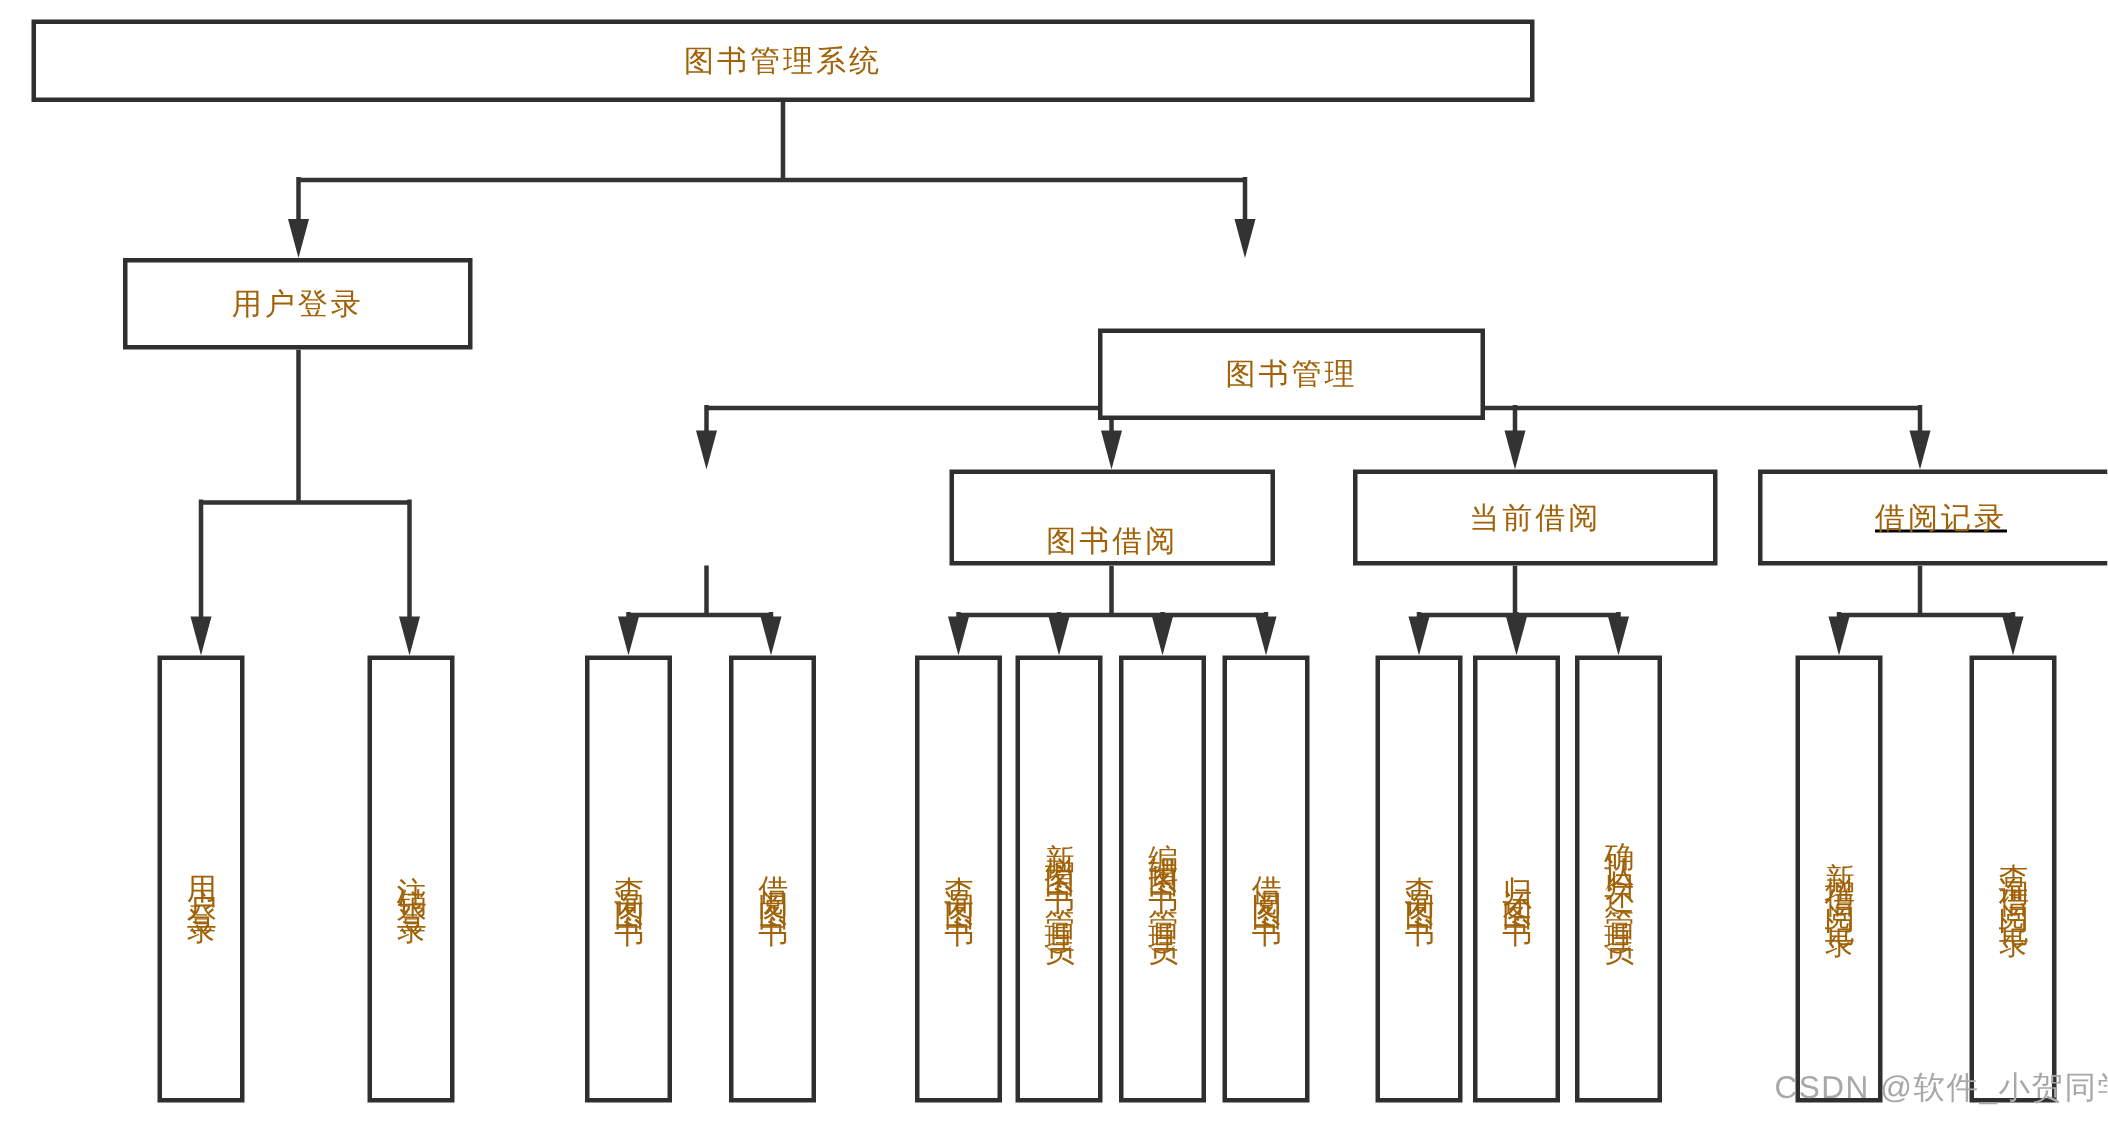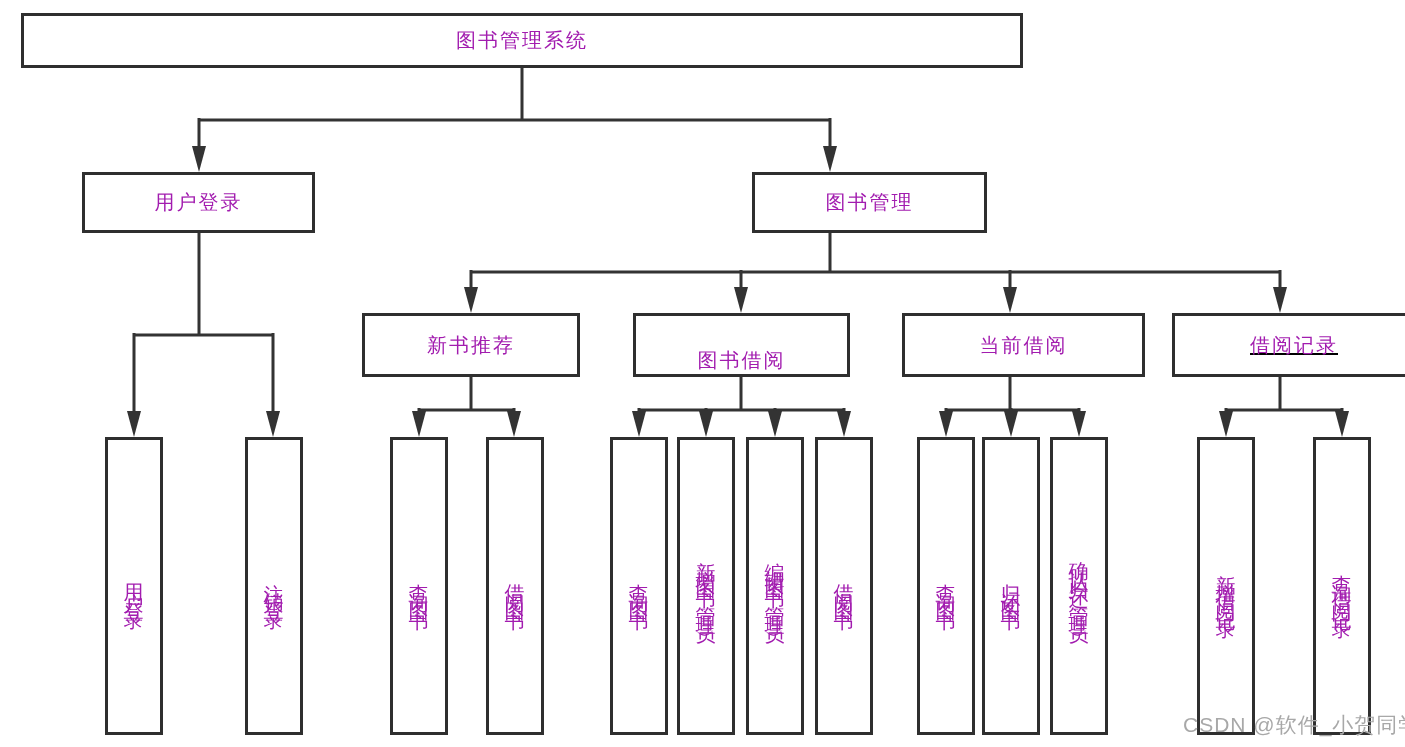--- a/index.html
+++ b/index.html
@@ -26,21 +26,21 @@
     position: absolute;
     box-sizing: border-box;
     background: #ffffff;
     border: 3px solid #2f2f2f;
     display: flex;
     align-items: center;
     justify-content: center;
   }
   .box .lbl {
     font-size: 20px;
-    color: #a21caf;
+    color: #a16207;
     letter-spacing: 2px;
     white-space: nowrap;
   }
   .v-box {
     top: 437px;
     width: 58px;
     height: 298px;
   }
   .v-box .lbl {
     writing-mode: vertical-rl;
@@ -105,27 +105,24 @@
     </g>
   </svg>
 
   <div class="box" style="left:21px; top:13px; width:1002px; height:55px;">
     <span class="lbl">图书管理系统</span>
   </div>
 
   <div class="box h2-box" style="left:82px; width:233px;">
     <span class="lbl">用户登录</span>
   </div>
-  <div class="box h2-box" style="left:752px; width:235px;">
+  <div class="box h2-box" style="left:732px; width:258px;margin-top:47px;">
     <span class="lbl">图书管理</span>
   </div>
 
-  <div class="box h3-box" style="left:362px; width:218px;">
-    <span class="lbl">新书推荐</span>
-  </div>
   <div class="box h3-box" style="left:633px; width:217px;align-items:flex-end;">
     <span class="lbl">图书借阅</span>
   </div>
   <div class="box h3-box" style="left:902px; width:243px;">
     <span class="lbl">当前借阅</span>
   </div>
   <div class="box h3-box" style="left:1172px; width:244px;text-decoration:underline;">
     <span class="lbl">借阅记录</span>
   </div>
 

